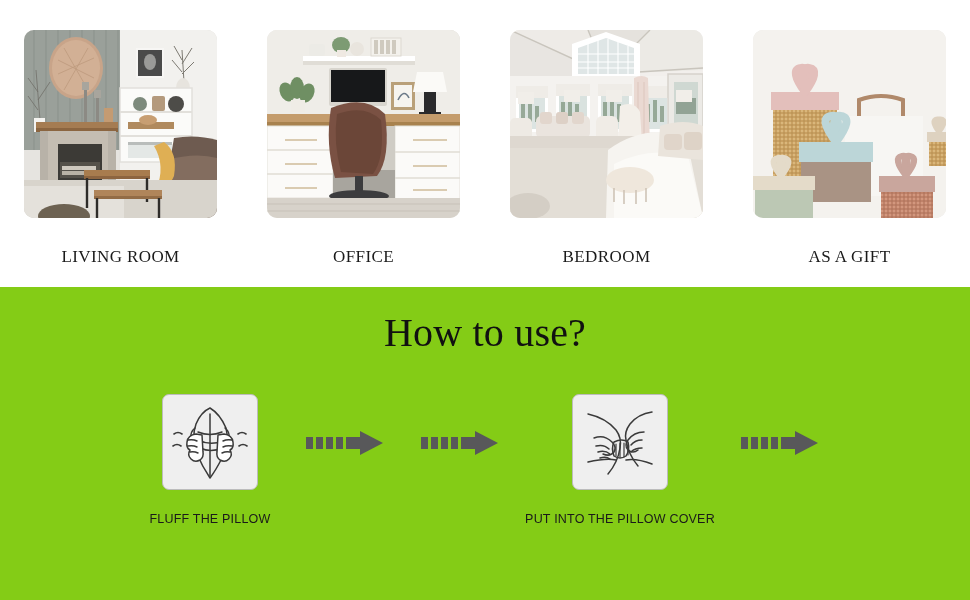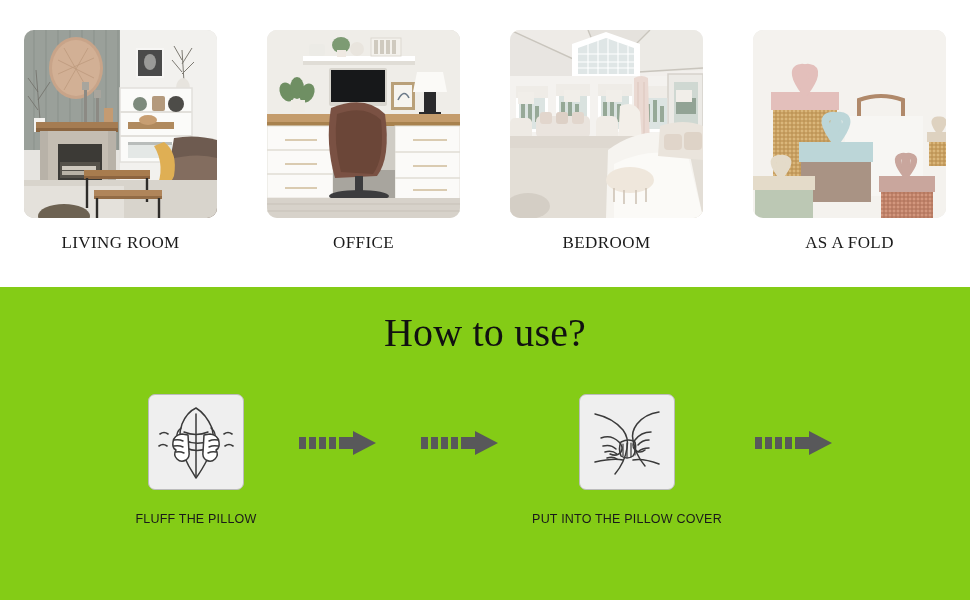--- a/index.html
+++ b/index.html
@@ -29,21 +29,21 @@
   .cat-photo {
     width:193px;
     height:188px;
     border-radius:10px;
     overflow:hidden;
     position:relative;
     background:#e9e7e3;
   }
   .cat-photo svg { display:block; width:193px; height:188px; }
   .cat-label {
-    margin-top:15px;
+    margin-top:29px;
     font-family:"Liberation Serif", serif;
     font-size:17px;
     letter-spacing:.4px;
     color:#1a1a1a;
     white-space:nowrap;
   }
 
   
   #howto-section {
     width:970px;
@@ -57,21 +57,21 @@
     font-size:40px;
     font-weight:400;
     color:#111111;
     letter-spacing:.2px;
   }
   #steps-row {
     margin-top:38px;
     display:flex;
     align-items:flex-start;
     justify-content:center;
-    gap:12px;
+    gap:5px;
   }
   .step {
     width:150px;
     display:flex;
     flex-direction:column;
     align-items:center;
   }
   .step-box {
     width:96px;
     height:96px;
@@ -429,21 +429,21 @@
         <rect x="126" y="146" width="56" height="16" fill="#c9a69d"></rect>
         <path d="M153 146 q-14 -18 -4 -20 q9 -2 4 20 Z" fill="none" stroke="#c9a69d" stroke-width="6" stroke-linejoin="round"></path>
         <path d="M153 146 q14 -18 4 -20 q-9 -2 -4 20 Z" fill="none" stroke="#c9a69d" stroke-width="6" stroke-linejoin="round"></path>
 
         <rect x="176" y="110" width="24" height="26" fill="url(#goldglit)"></rect>
         <rect x="174" y="102" width="28" height="10" fill="#ded2c0"></rect>
         <path d="M186 102 q-9 -12 -2 -13 q6 -1 2 13 Z" fill="none" stroke="#ded2c0" stroke-width="5" stroke-linejoin="round"></path>
         <path d="M186 102 q9 -12 2 -13 q-6 -1 -2 13 Z" fill="none" stroke="#ded2c0" stroke-width="5" stroke-linejoin="round"></path>
       </svg>
     </div>
-    <div class="cat-label">AS A FOLD</div>
+    <div class="cat-label">AS A GIFT</div>
   </div>
 
 </section>
 
 <section id="howto-section">
 
   <h1 id="howto-title">How to use?</h1>
 
   <div id="steps-row">
 

